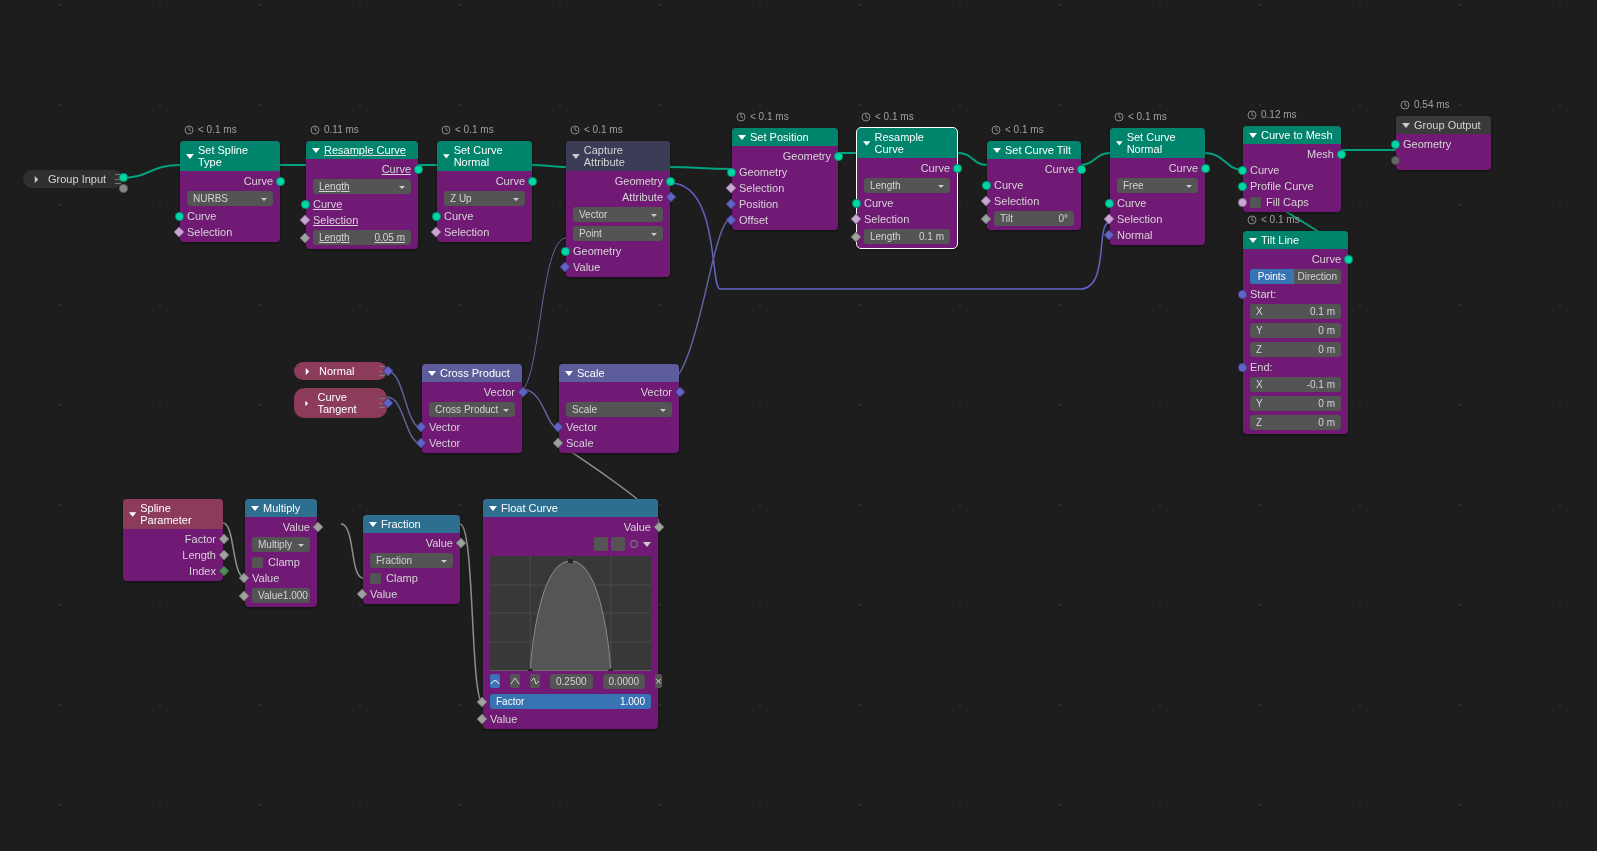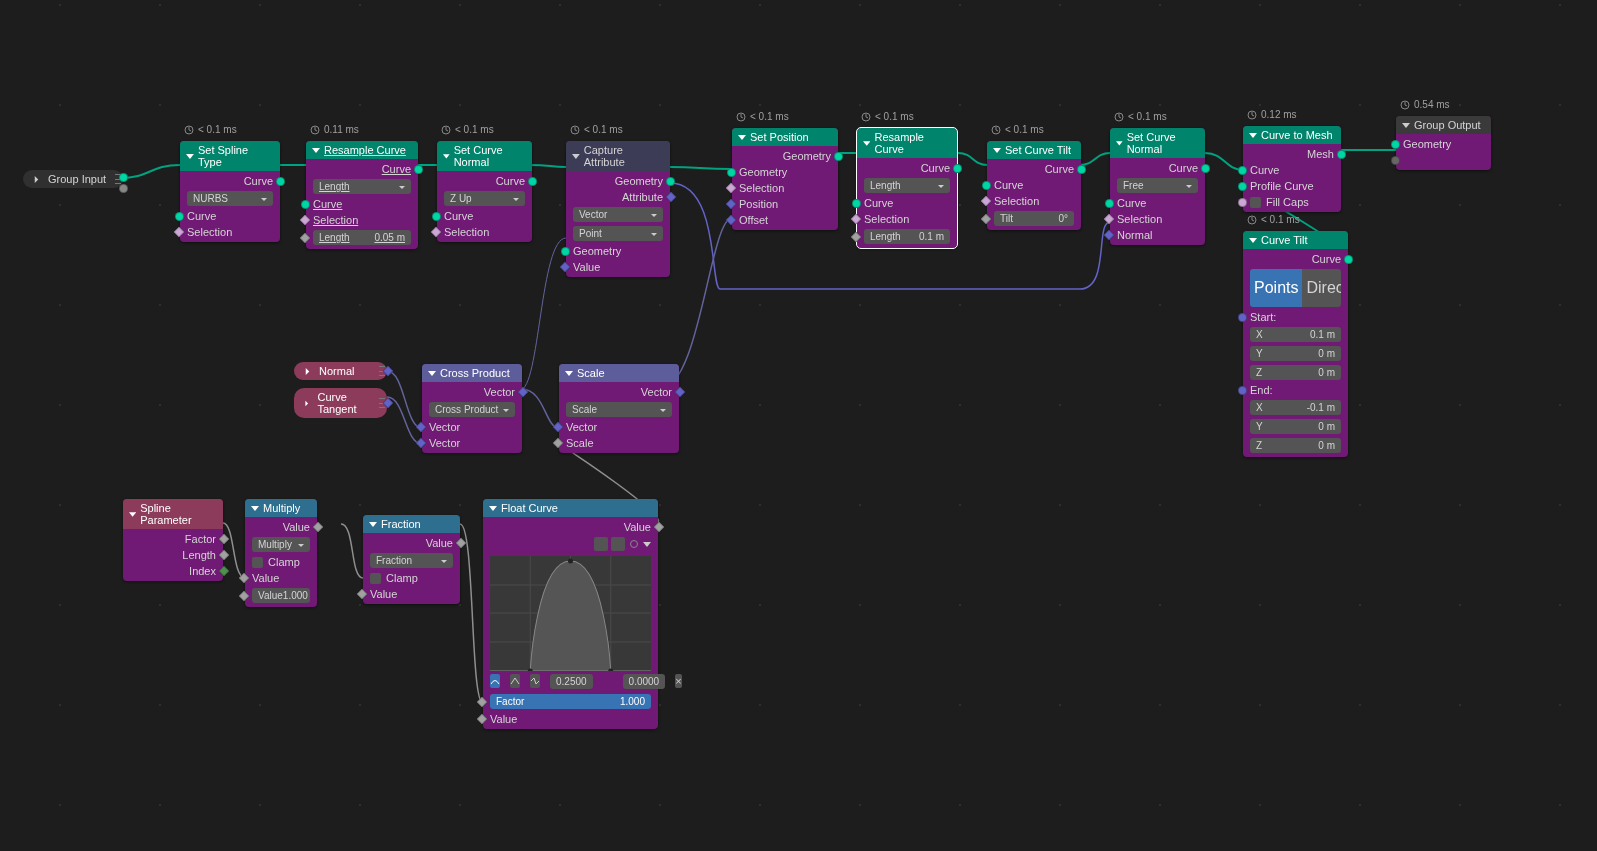--- a/index.html
+++ b/index.html
@@ -100,21 +100,21 @@
 }
 .pill.magenta { background: #8c3b5b; color: #fff; }
 .pill svg { width: 7px; height: 7px; }
 .handle {
   position: absolute; right: 2px;
   width: 6px; height: 10px;
   display: flex; flex-direction: column; justify-content: space-between;
 }
 .handle span { height: 1px; background: #777; }
 .btngrp { display: flex; gap: 0; width: 100%; border-radius: 3px; overflow: hidden; }
-.btngrp .btn { flex: 1; padding: 10px 4px; background: #545454; text-align: center; font-size: 16px; }
+.btngrp .btn { flex: 1; padding: 2px 4px; background: #545454; text-align: center; font-size: 10px; }
 .btngrp .btn.active { background: #3873b3; color: #fff; }
 .curve-area {
   margin: 3px 7px;
   background: #383838;
   height: 115px;
   position: relative;
   border-radius: 2px;
 }
 .curve-area svg { width: 100%; height: 100%; }
 .iconpad { display:flex; gap:10px; margin: 3px 7px; }
@@ -556,21 +556,21 @@
       <svg viewBox="0 0 10 10">
         <circle cx="5" cy="5" r="4" stroke="#888" fill="none"></circle>
         <path d="M5,5 L5,2 M5,5 L7,6" stroke="#888"></path>
       </svg>
       <span>&lt; 0.1 ms</span>
     </div>
   <div class="header h-teal">
       <svg viewBox="0 0 8 8">
         <polygon points="0,2 8,2 4,7" fill="#fff"></polygon>
       </svg>
-      <span>Curve Tilt</span>
+      <span>Tilt Line</span>
     </div>
   <div class="body">
     <div class="row right">
         <span>Curve</span>
         <div class="socket out s-geom"></div>
       </div>
     <div class="row">
         <div class="btngrp">
           <div class="btn active">Points</div>
           <div class="btn">Direction</div>
@@ -838,21 +838,21 @@
           </svg>
         </div>
       <div class="i">
           <svg width="10" height="10" viewBox="0 0 10 10">
             <path d="M1,5 L4,2 L6,8 L9,5" stroke="#ccc" fill="none"></path>
           </svg>
         </div>
       <div class="field num" style="flex:1;">
           <span>0.2500</span>
         </div>
-      <div class="field num" style="flex:1;margin-left:20px;">
+      <div class="field num" style="flex:1;">
           <span>0.0000</span>
         </div>
       <div class="i">
           <span style="color:#ccc;">×</span>
         </div>
     </div>
     <div class="row">
         <div class="socket in diamond s-float"></div>
         <div class="field blue">
           <span>Factor</span>

